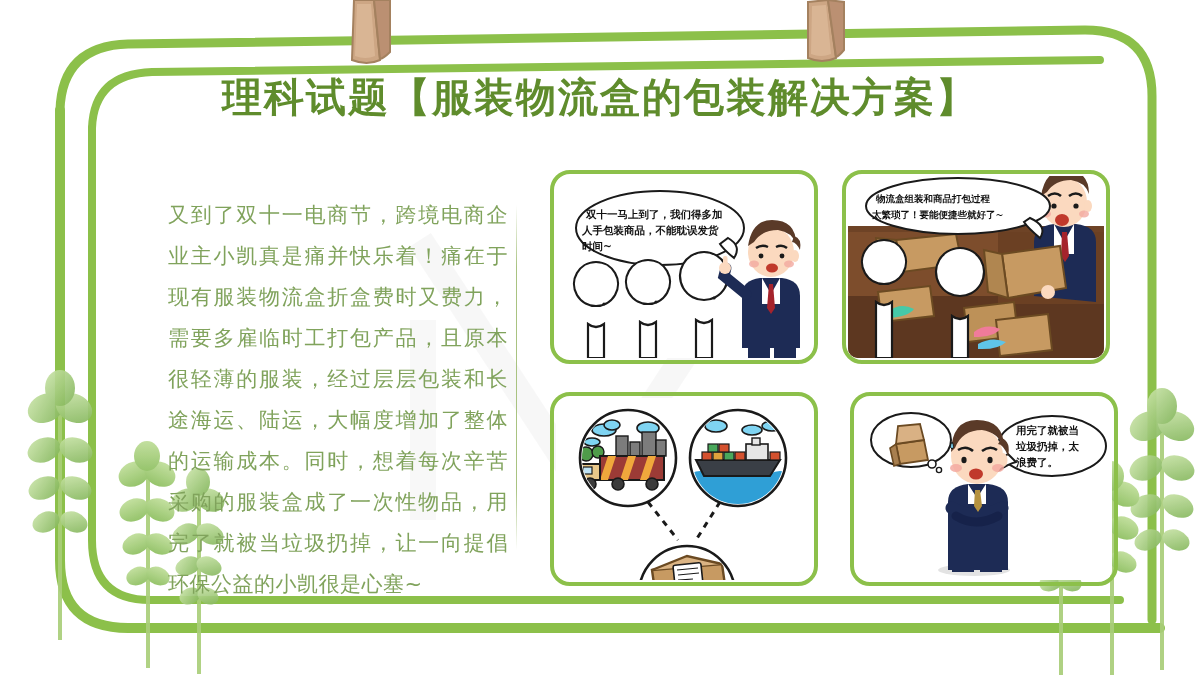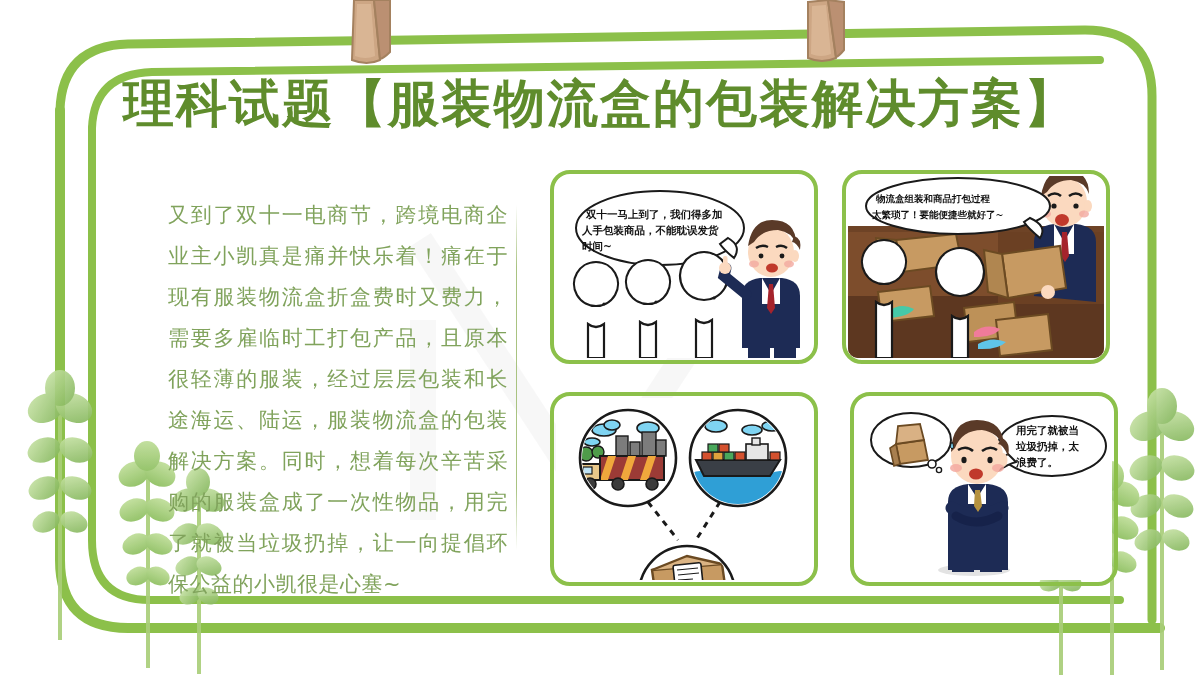--- a/index.html
+++ b/index.html
@@ -21,21 +21,21 @@
   .frame-svg{position:absolute;left:0;top:0;width:1200px;height:675px;pointer-events:none;}
 
   
   .clip{position:absolute;top:0;width:74px;height:68px;}
   .clip.a{left:330px;}
   .clip.b{left:790px;}
 
   
   .title{
     position:absolute;left:0;top:70px;width:1200px;text-align:center;
-    font-size:51px;font-weight:bold;letter-spacing:2px;color:#5f8c2c;
+    font-size:40px;font-weight:bold;letter-spacing:2px;color:#5f8c2c;
     font-family:"DejaVu Sans","Liberation Sans",sans-serif;
     white-space:nowrap;
   }
 
   
   .body-col{
     position:absolute;left:168px;top:195px;width:340px;
   }
   .body-col p{
     margin:0;font-size:21px;line-height:41px;color:#80a35c;letter-spacing:.5px;
@@ -203,21 +203,21 @@
     <svg viewBox="0 0 74 68" xmlns="http://www.w3.org/2000/svg">
       <path d="M18 2 L38 0 L46 58 Q32 64 18 58 Z" fill="#cda684" stroke="#a4815f" stroke-width="2"></path>
       <path d="M38 0 L54 2 L54 50 Q49 56 46 57 Z" fill="#bb9072" stroke="#a4815f" stroke-width="2"></path>
       <path d="M22 6 L36 5 L41 54 Q31 58 21 54 Z" fill="#dcb998" opacity=".8"></path>
     </svg>
   </div>
 
   <div class="title">理科试题【服装物流盒的包装解决方案】</div>
 
   <div class="body-col">
-    <p>又到了双十一电商节，跨境电商企业主小凯真是痛并快乐着！痛在于现有服装物流盒折盒费时又费力，需要多雇临时工打包产品，且原本很轻薄的服装，经过层层包装和长途海运、陆运，服装物流盒的包装解决方案。同时，想着每次辛苦采购的服装盒成了一次性物品，用完了就被当垃圾扔掉，让一向提倡环保公益的小凯很是心塞~</p>
+    <p>又到了双十一电商节，跨境电商企业主小凯真是痛并快乐着！痛在于现有服装物流盒折盒费时又费力，需要多雇临时工打包产品，且原本很轻薄的服装，经过层层包装和长途海运、陆运，大幅度增加了整体的运输成本。同时，想着每次辛苦采购的服装盒成了一次性物品，用完了就被当垃圾扔掉，让一向提倡环保公益的小凯很是心塞~</p>
   </div>
   <div class="vdivider"></div>
 
   <div class="comics">
 
     <div class="panel p1">
       <svg class="panel-border" viewBox="0 0 272 198" xmlns="http://www.w3.org/2000/svg">
         <rect x="4" y="4" width="264" height="190" rx="18" fill="none" stroke="#8cc04a" stroke-width="4"></rect>
         <rect x="11" y="11" width="250" height="176" rx="14" fill="none" stroke="#a8d06f" stroke-width="3"></rect>
       </svg>

